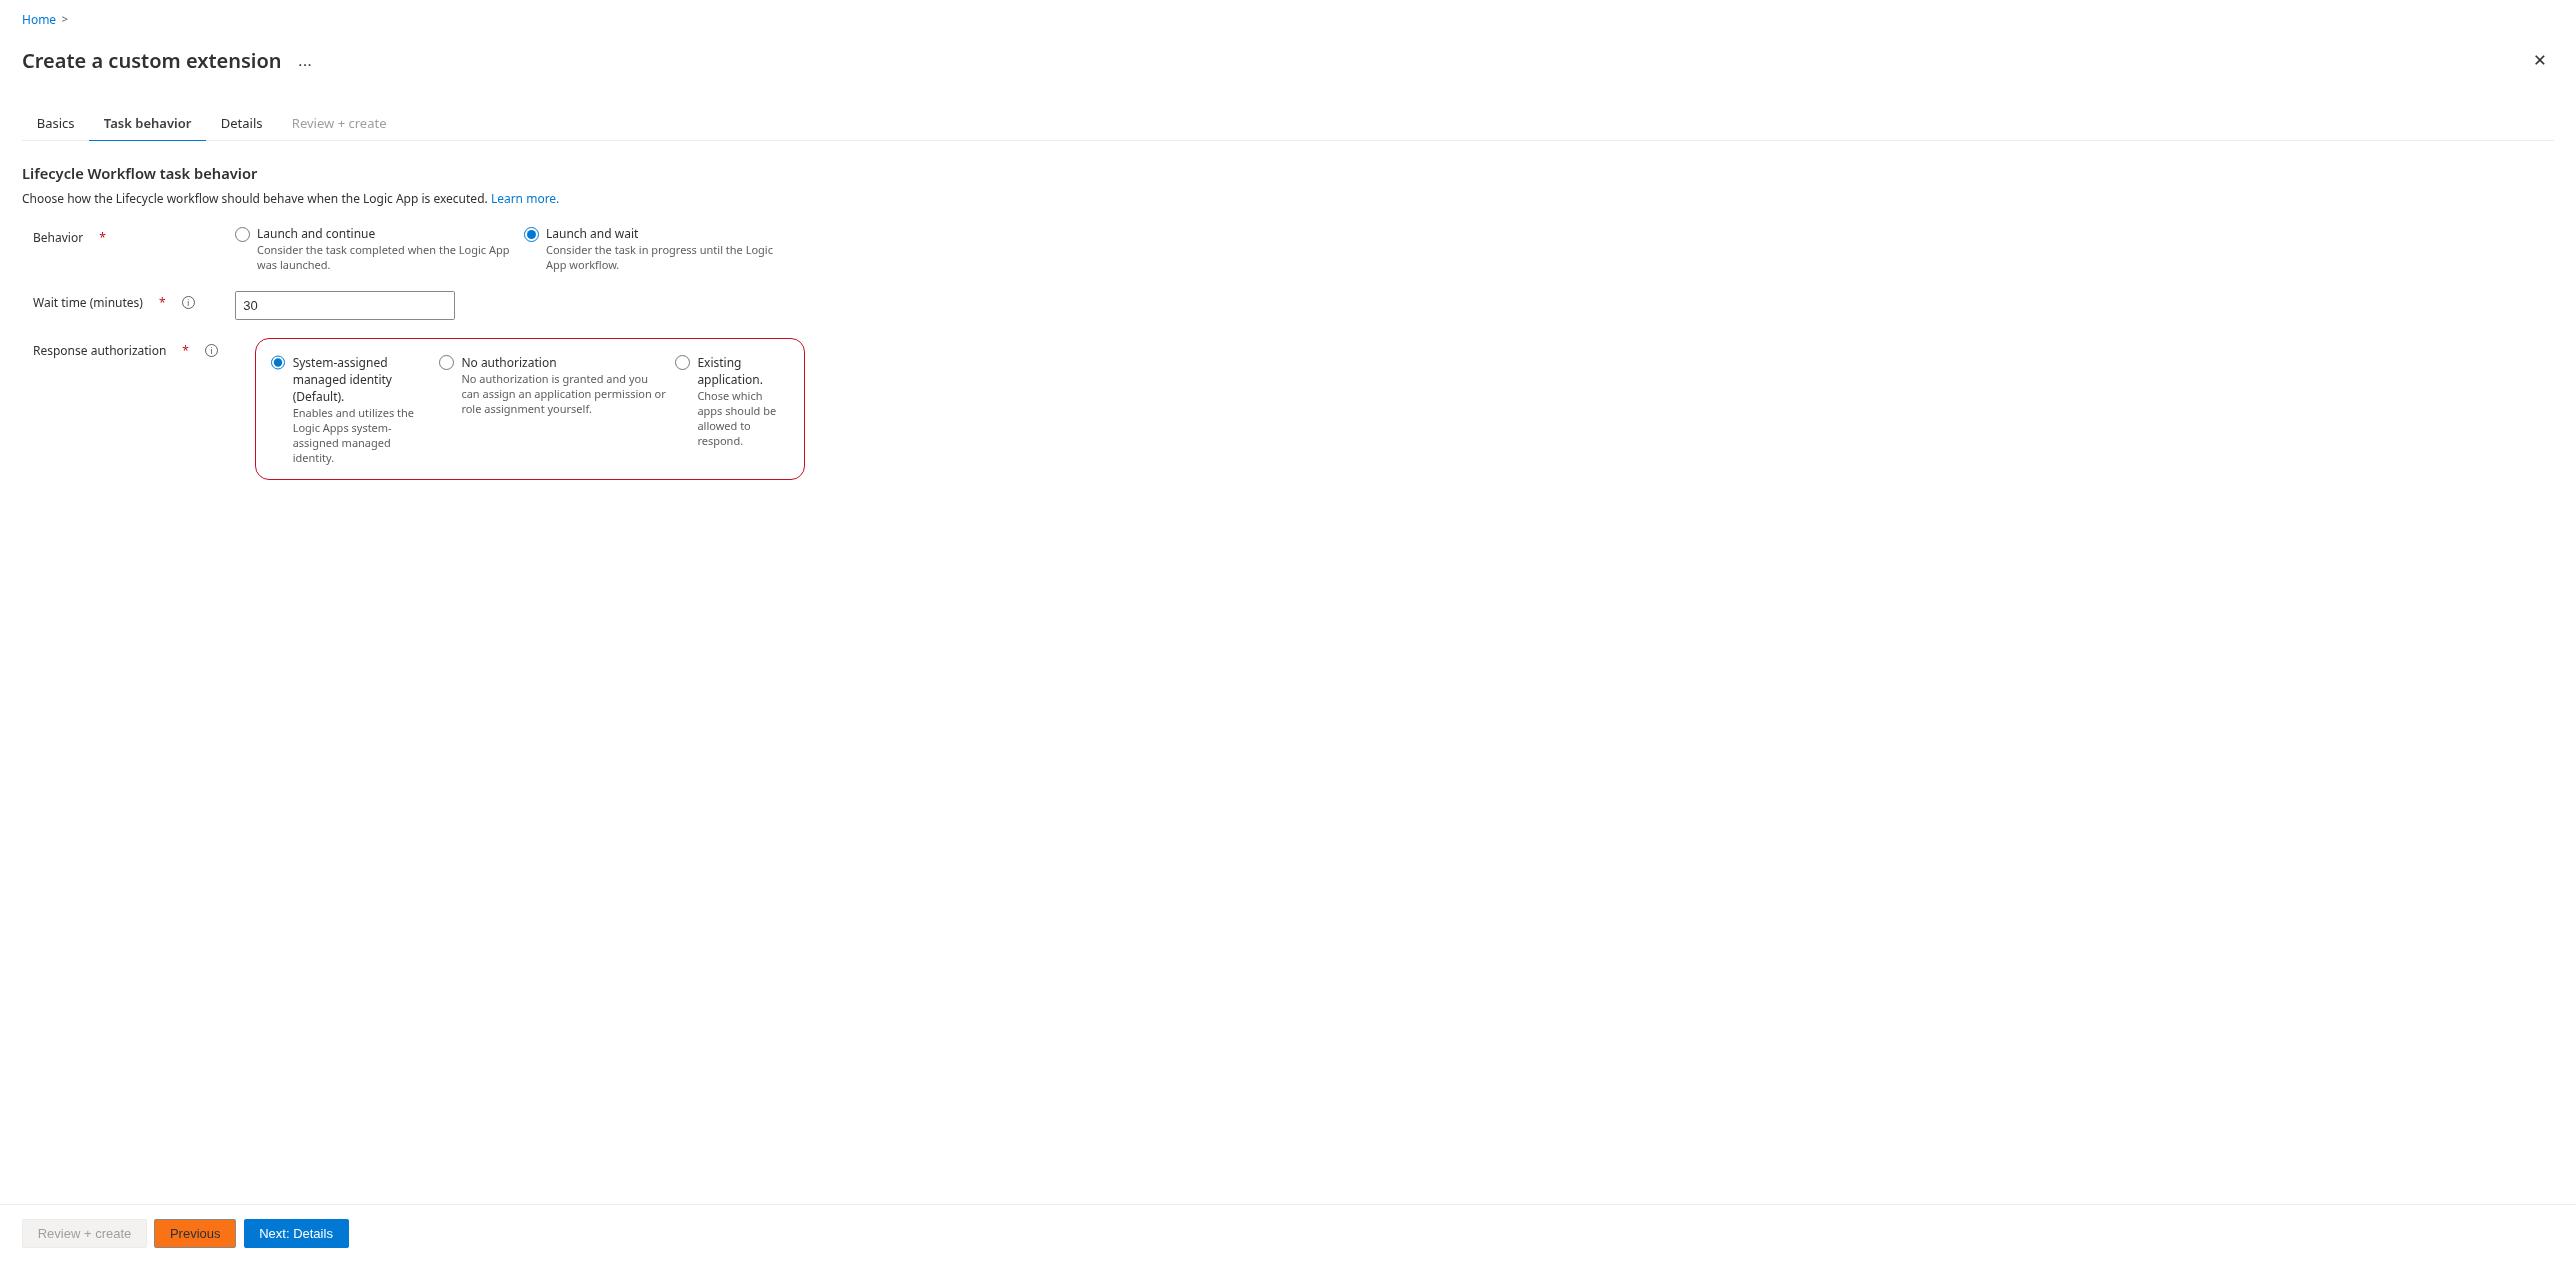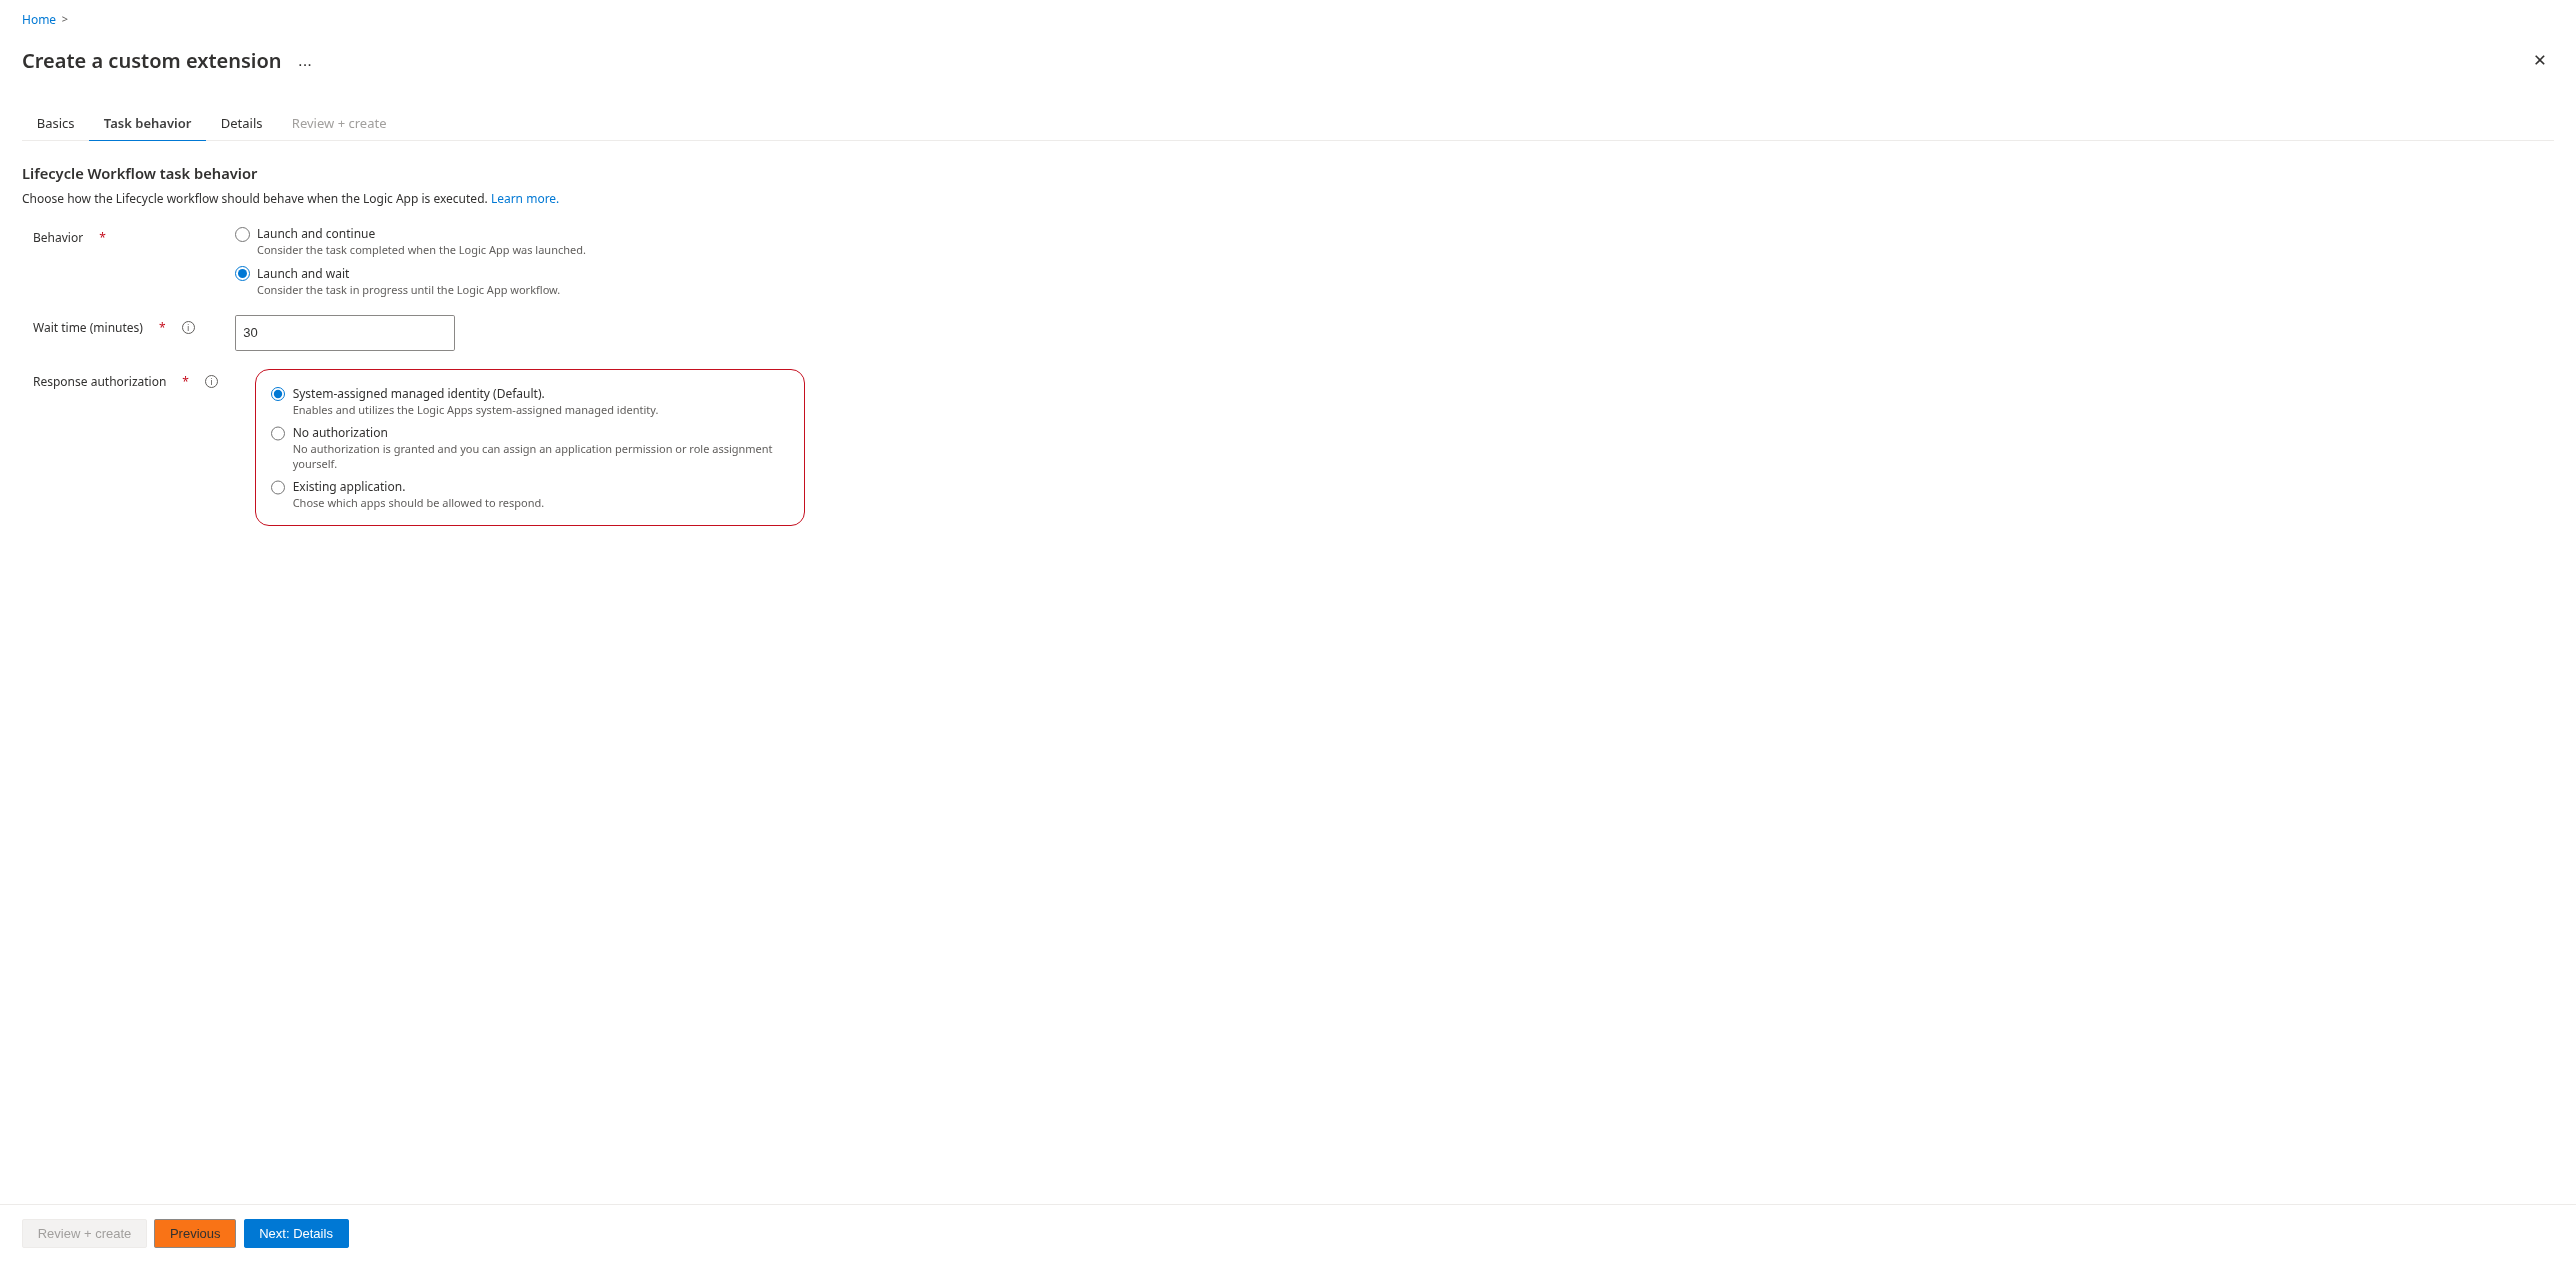--- a/index.html
+++ b/index.html
@@ -148,21 +148,21 @@
       flex-shrink: 0;
     }
 
     .form-content {
       flex: 1;
       max-width: 550px;
     }
 
     .radio-group {
       display: flex;
-      flex-direction: column;
+      flex-direction: row;
       gap: 7.3px;
     }
     .radio-option {
       display: flex;
       align-items: flex-start;
       gap: 7.3px;
       cursor: pointer;
     }
     .radio-option input[type="radio"] {
       margin-top: 1.8px;
@@ -181,21 +181,21 @@
       color: #323130;
       font-weight: 400;
     }
     .radio-label-sub {
       font-size: 11px;
       color: #605e5c;
     }
 
     .wait-time-input {
       width: 220px;
-      height: 36px;
+      height: 29px;
       border: 0.9px solid #8a8886;
       border-radius: 1.8px;
       padding: 3.7px 7.3px;
       font-size: 13px;
       color: #323130;
       outline: none;
     }
 
     
     .response-auth-box {

